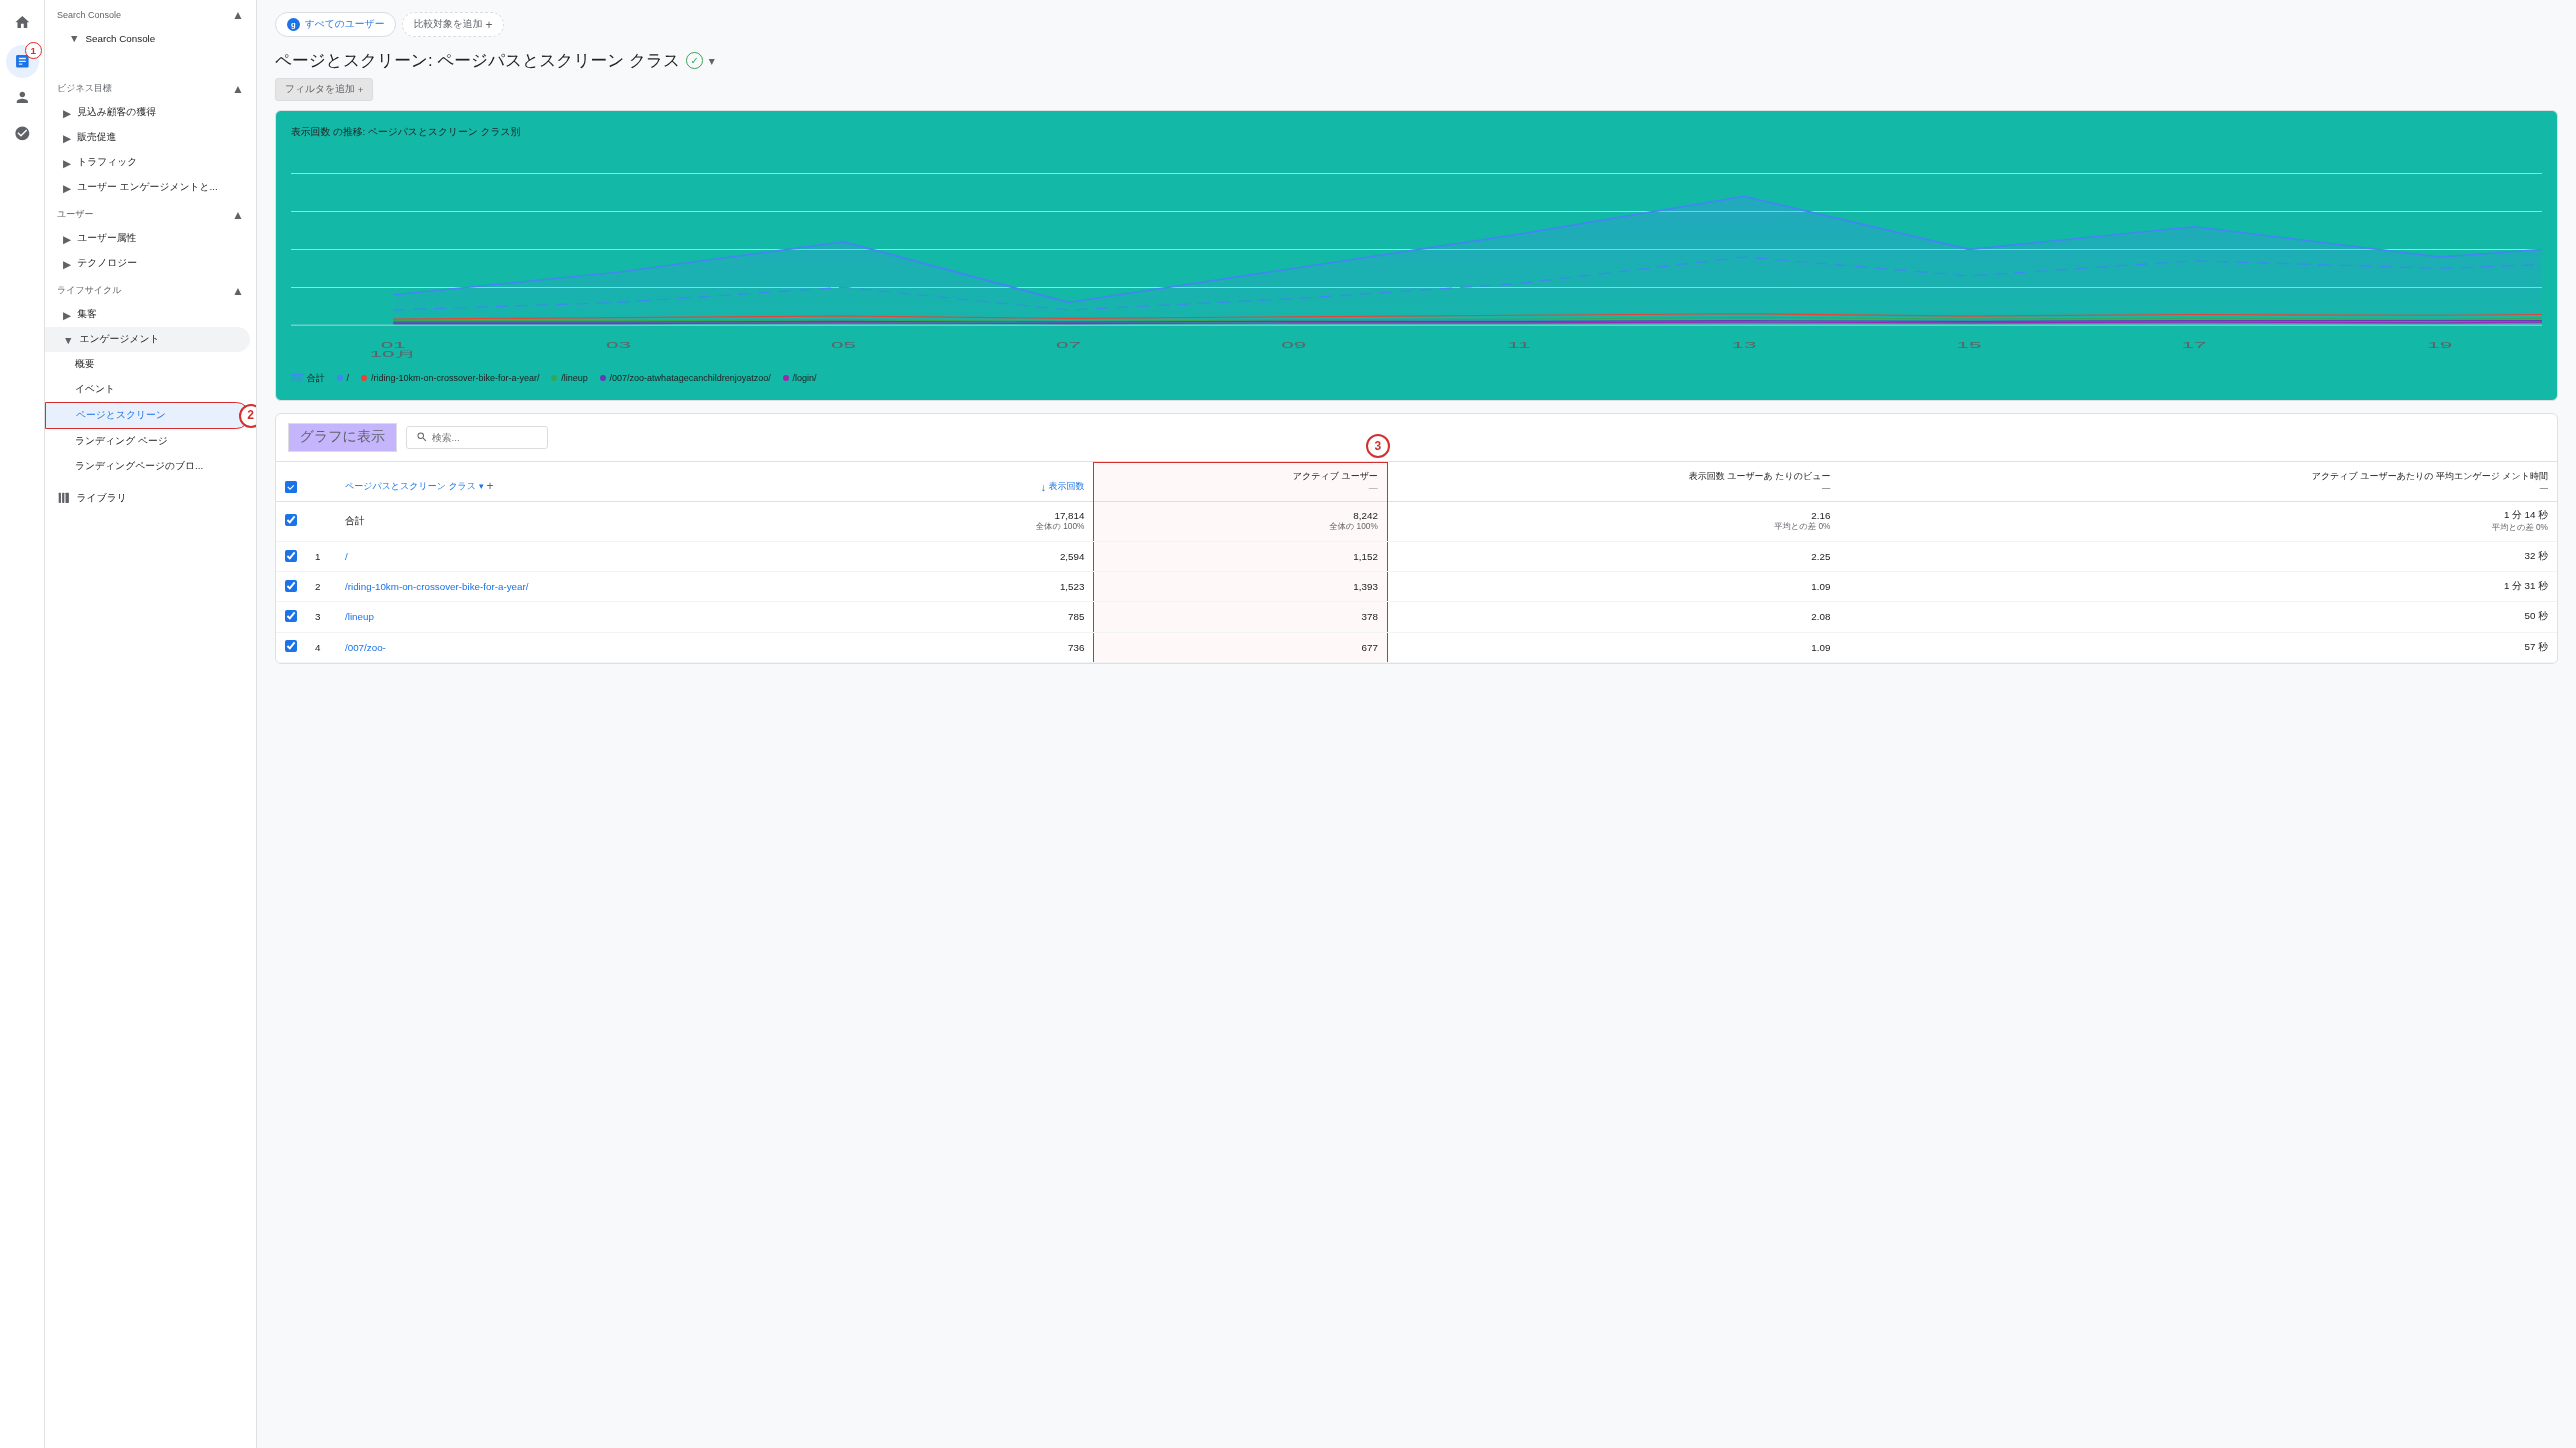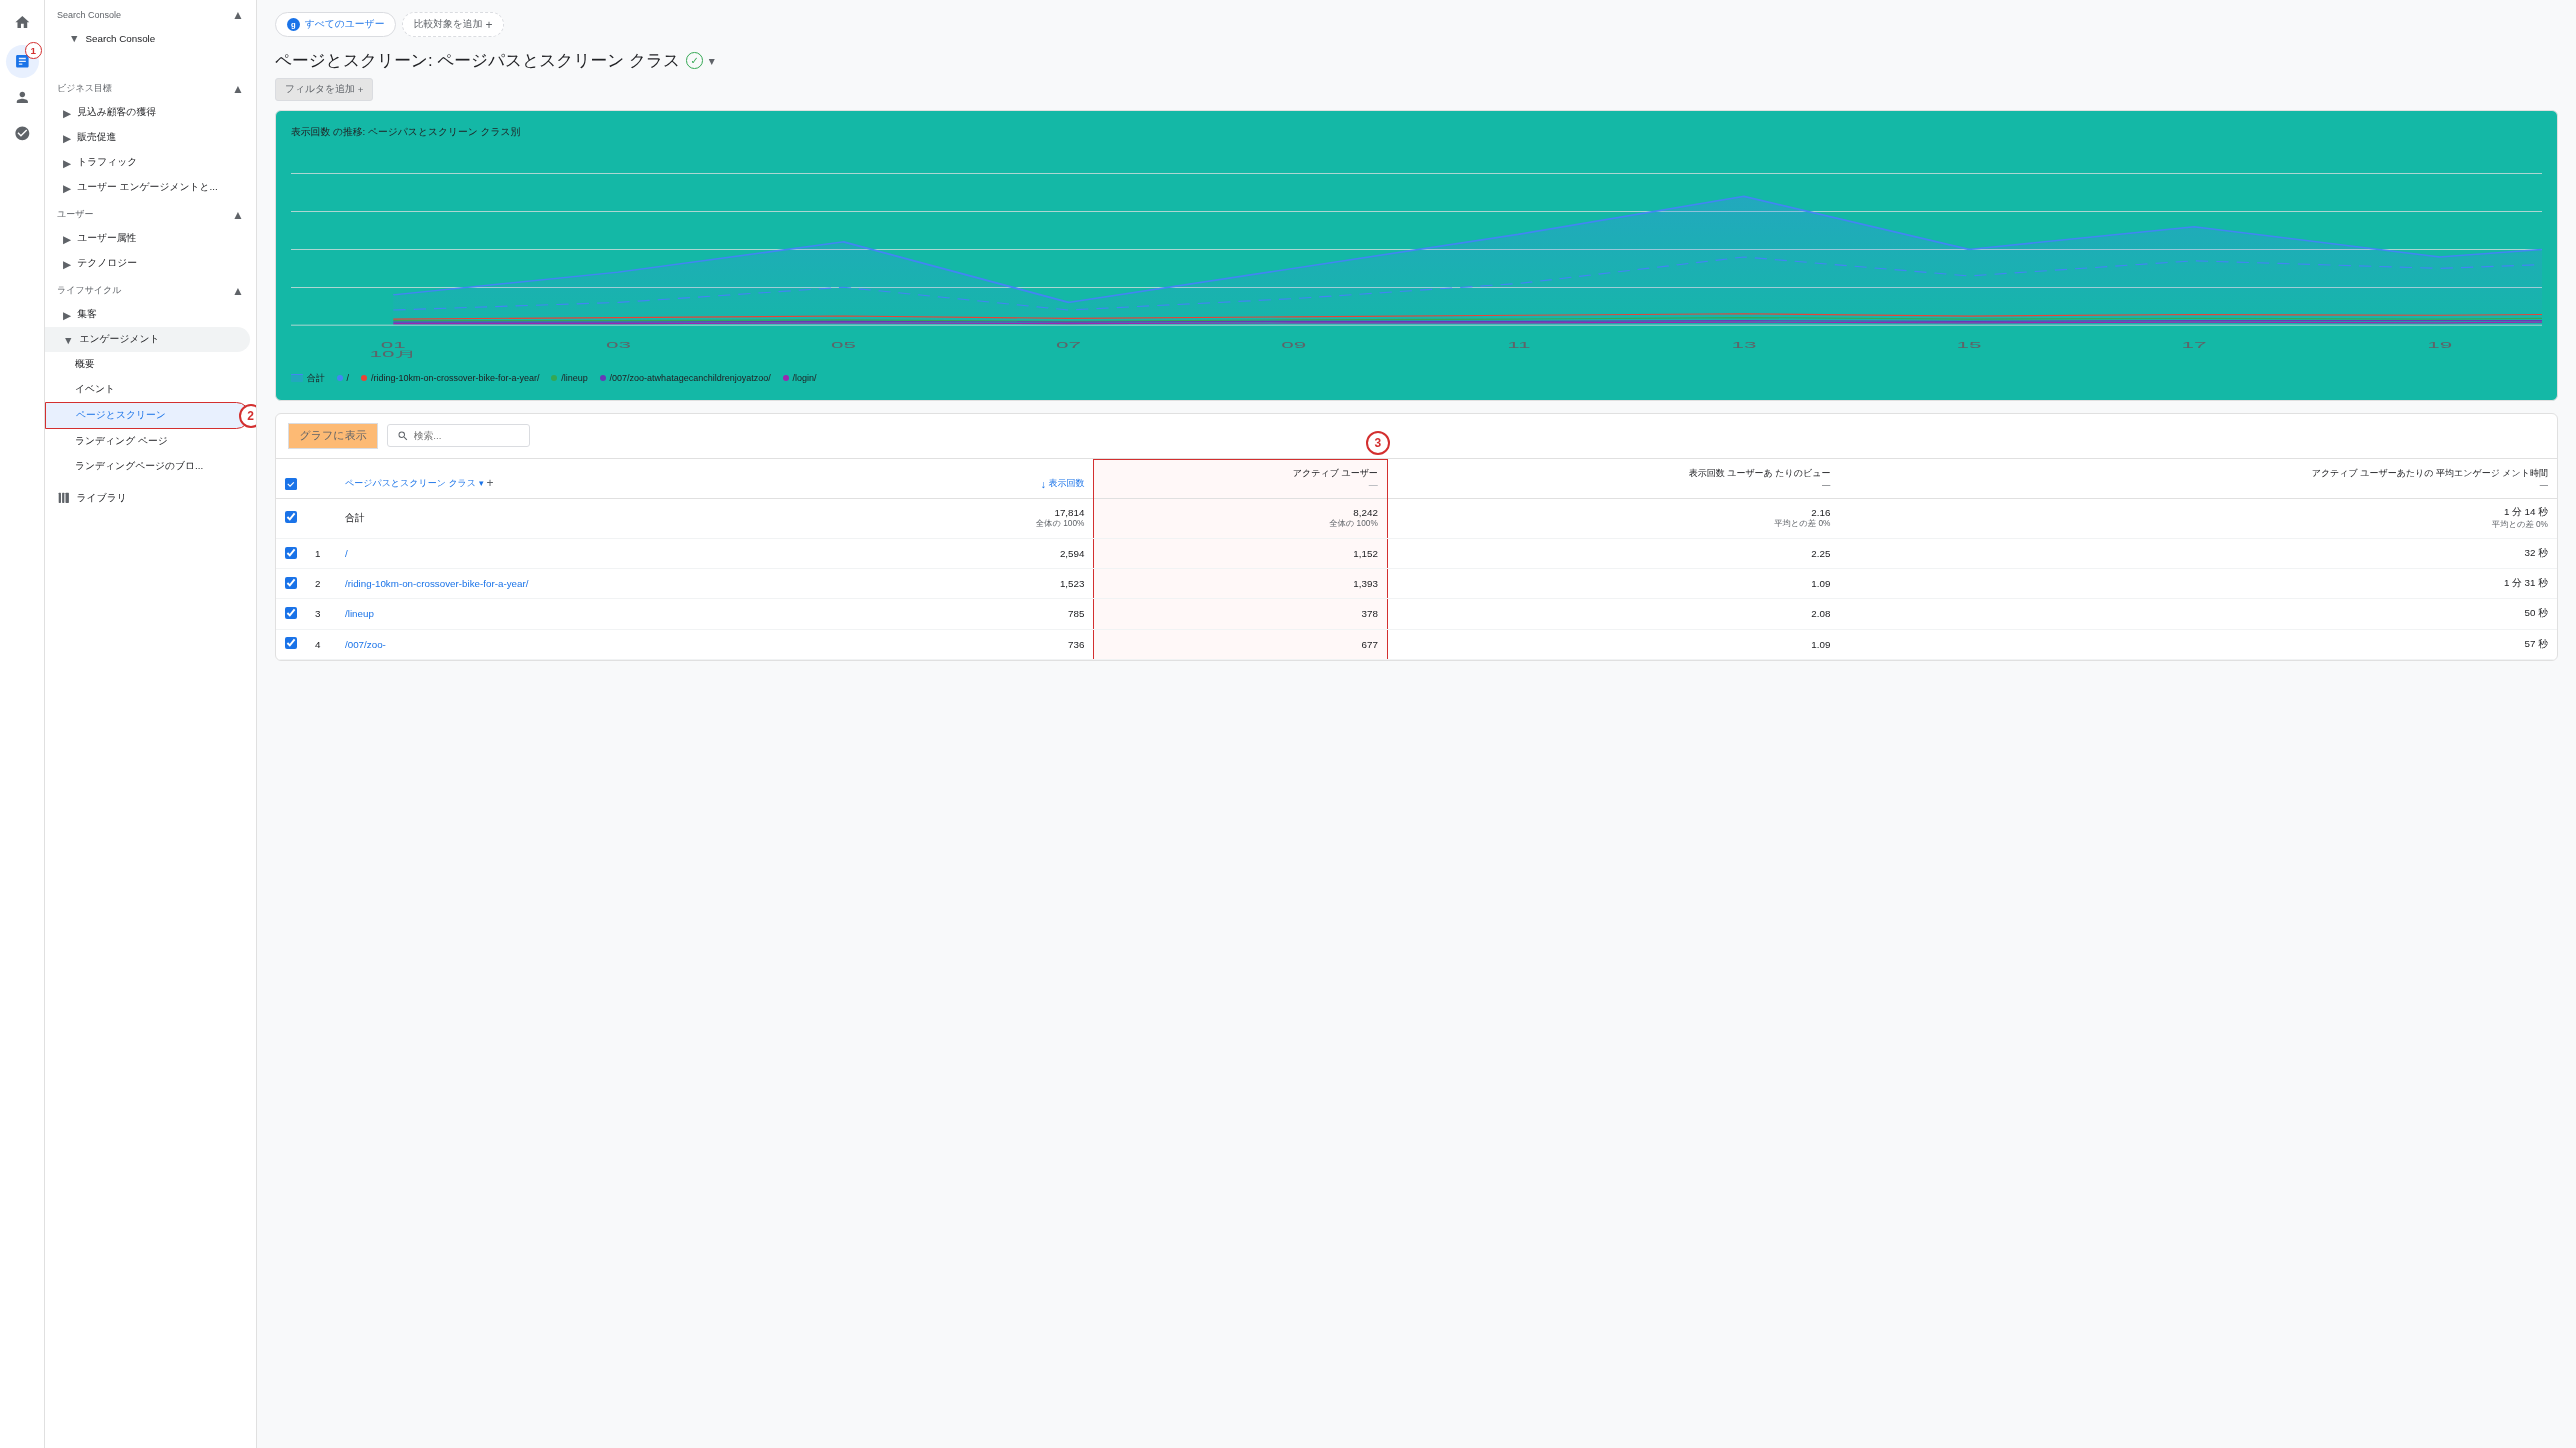--- a/index.html
+++ b/index.html
@@ -64,20 +64,21 @@
       font-size: 9.8px;
       color: #202124;
       border-radius: 0 18px 18px 0;
       margin-right: 6px;
     }
     .sidebar-item.highlighted {
       background: #e8f0fe;
       color: #1a73e8;
       font-weight: 500;
       border: 1.5px solid #d32f2f;
+      font-family: Liberation Mono, monospace;
     }
     .sidebar-subitem {
       padding-left: 30px;
       font-size: 9.8px;
     }
     .expand-arrow { margin-right: 6px; font-size: 10.6px; color: #5f6368; }
 
     
     .main {
       flex: 1;
@@ -222,23 +223,23 @@
       display: flex;
       align-items: center;
       gap: 9px;
       padding: 9px 12px;
       border-bottom: 0.8px solid #e0e0e0;
     }
     .show-chart-btn {
       padding: 4.5px 10.6px;
       border-radius: 0;
       border: 0.8px solid #dadce0;
-      background: #fdba74;
-      cursor: pointer;
-      font-size: 11px;
+      background: #c4b5fd;
+      cursor: pointer;
+      font-size: 14px;
       color: #5f6368;
     }
     .search-box {
       display: flex;
       align-items: center;
       gap: 4.5px;
       padding: 4.5px 9px;
       border-radius: 3px;
       border: 0.8px solid #dadce0;
       background: #fff;

